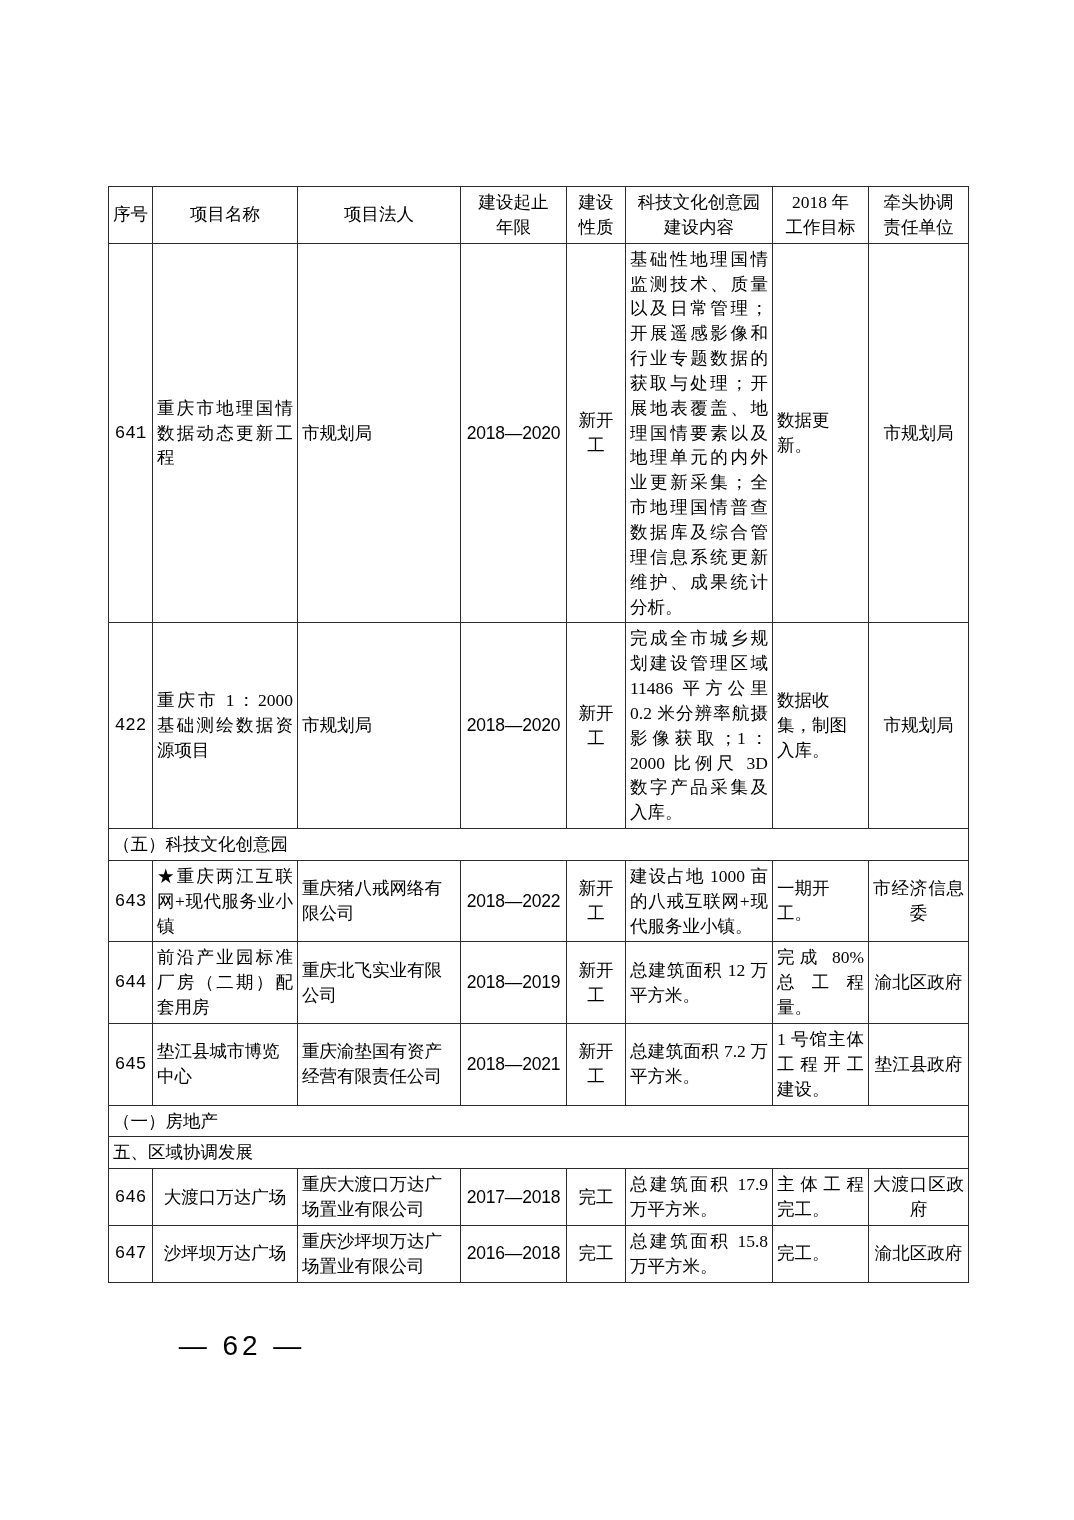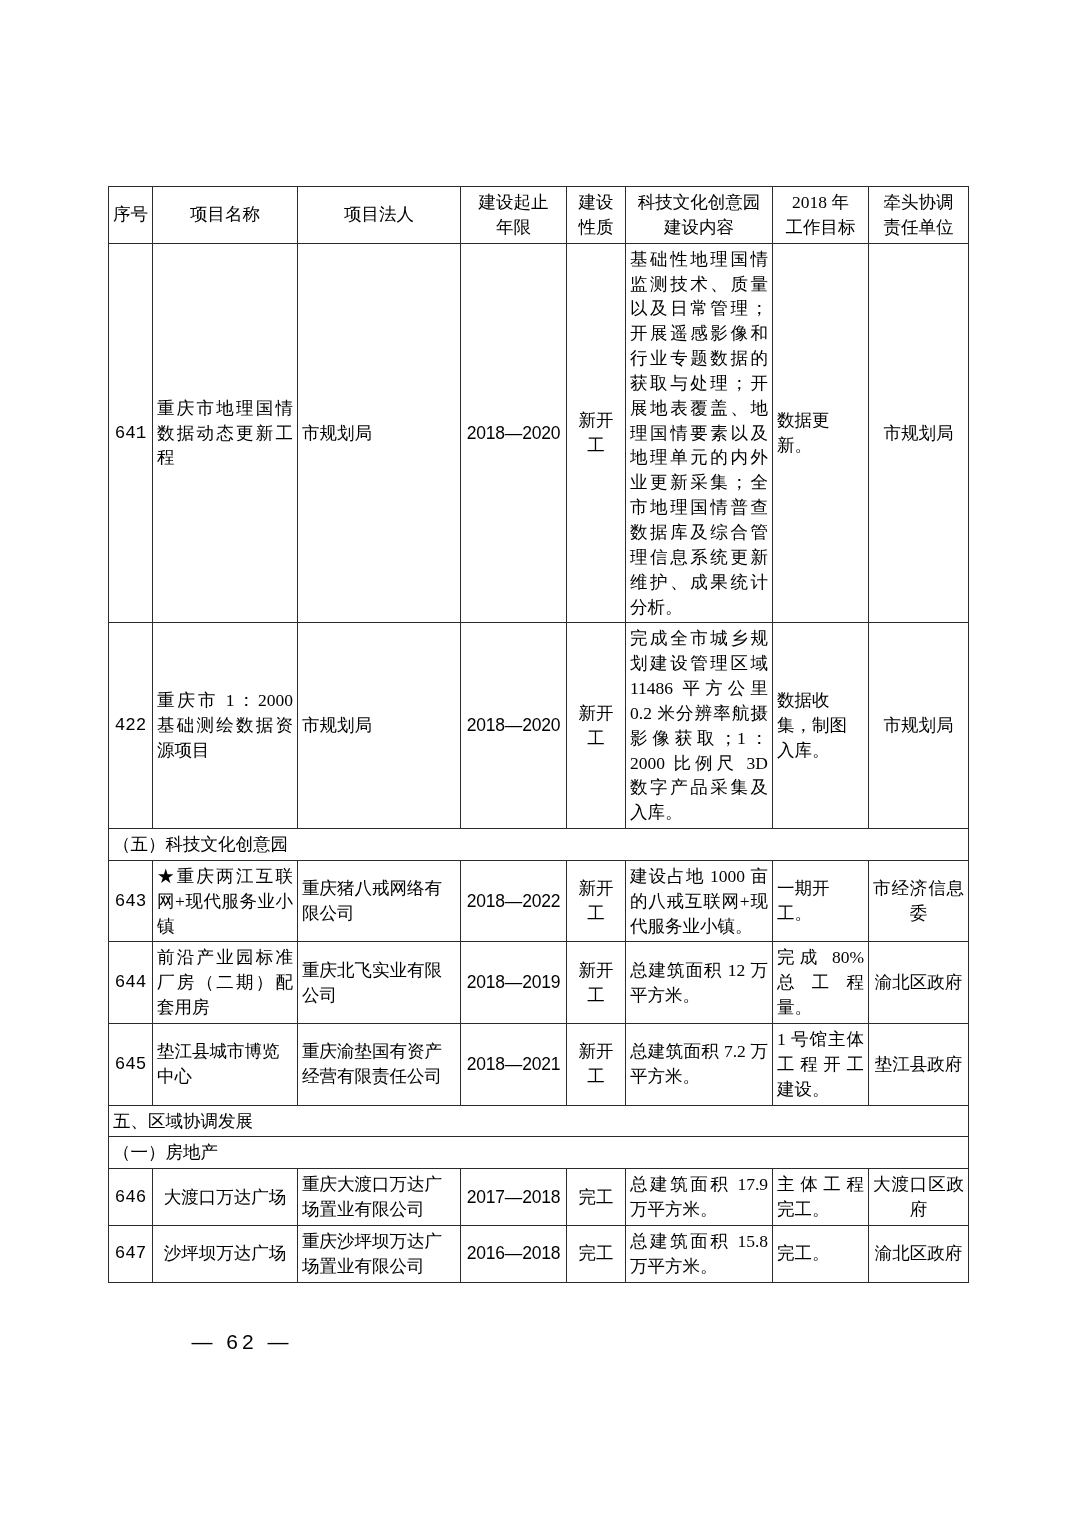--- a/index.html
+++ b/index.html
@@ -73,21 +73,21 @@
   }
   td.tight { line-height: 1.4; }
 
   .footer {
     position: absolute;
     left: 0;
     top: 1330px;
     width: 1074px;
     text-align: center;
     font-family: "Liberation Sans", sans-serif;
-    font-size: 21px;
+    font-size: 28px;
     letter-spacing: 4px;
   }
   .footer-inner {
     display: inline-block;
     margin-left: -590px;
   }
 </style>
 </head>
 <body>
 
@@ -193,25 +193,25 @@
           <td class="left">垫江县城市博览中心</td>
           <td class="left">重庆渝垫国有资产经营有限责任公司</td>
           <td class="years">2018—2021</td>
           <td class="center">新开工</td>
           <td class="just">总建筑面积 7.2 万平方米。</td>
           <td class="just">1 号馆主体工程开工建设。</td>
           <td class="center">垫江县政府</td>
         </tr>
 
         <tr>
+          <td class="section" colspan="8">（一）房地产</td>
+        </tr>
+
+        <tr>
           <td class="section" colspan="8">五、区域协调发展</td>
-        </tr>
-
-        <tr>
-          <td class="section" colspan="8">（一）房地产</td>
         </tr>
 
         <tr>
           <td class="num">646</td>
           <td class="center">大渡口万达广场</td>
           <td class="left">重庆大渡口万达广场置业有限公司</td>
           <td class="years">2017—2018</td>
           <td class="center">完工</td>
           <td class="just">总建筑面积 17.9 万平方米。</td>
           <td class="just">主体工程完工。</td>

